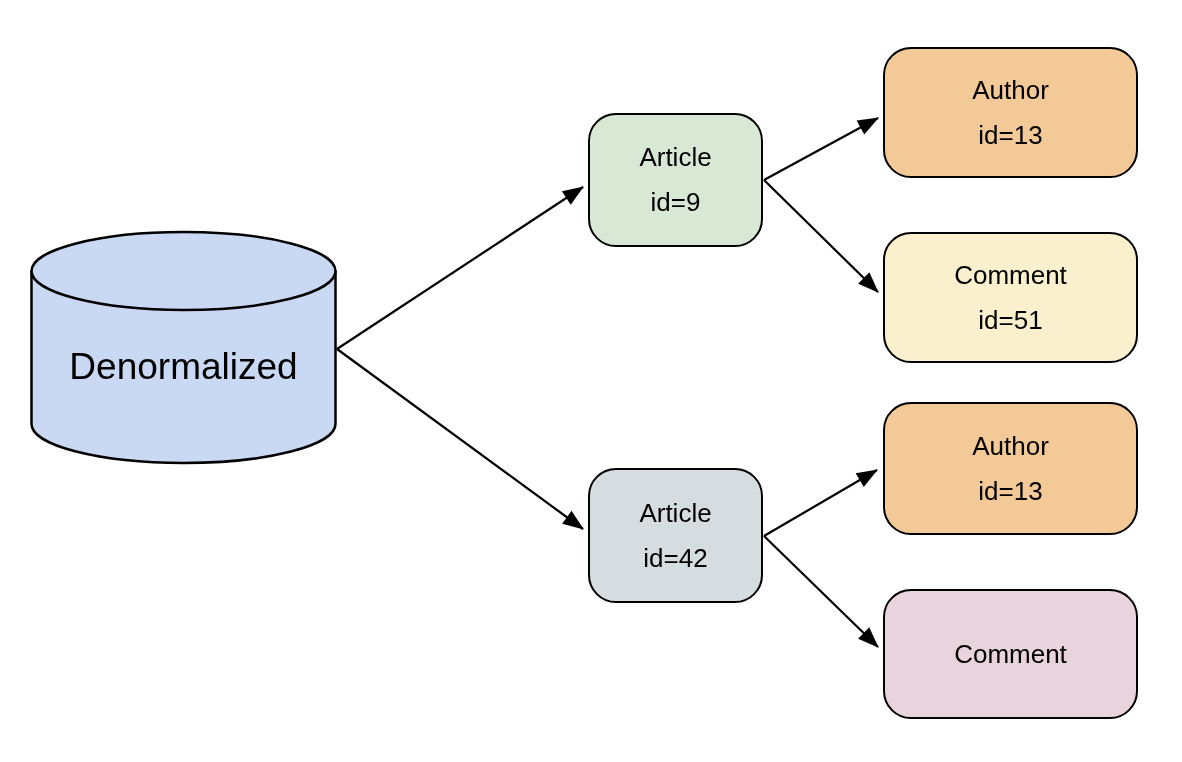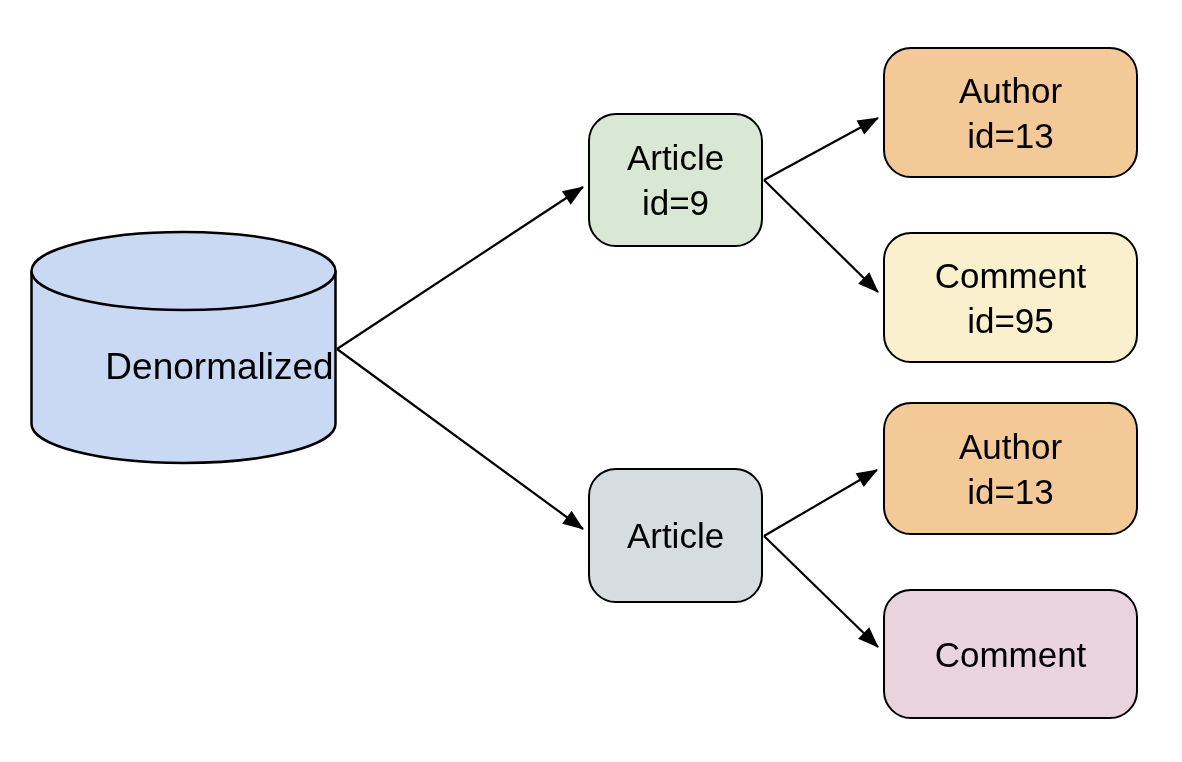--- a/index.html
+++ b/index.html
@@ -25,21 +25,21 @@
   .node {
     position: absolute;
     box-sizing: border-box;
     border: 2.5px solid #000;
     border-radius: 28px;
     display: flex;
     flex-direction: column;
     align-items: center;
     justify-content: center;
     text-align: center;
-    font-size: 35px;
+    font-size: 26px;
     line-height: 45px;
   }
   .node-article-3  { left: 588px; top: 113px; width: 175px; height: 134px; }
   .node-article-42 { left: 588px; top: 468px; width: 175px; height: 135px; }
   .node-author-13-top    { left: 883px; top: 47px;  width: 255px; height: 131px; }
   .node-comment-51       { left: 883px; top: 232px; width: 255px; height: 131px; }
   .node-author-13-bottom { left: 883px; top: 402px; width: 255px; height: 133px; }
   .node-comment-32       { left: 883px; top: 589px; width: 255px; height: 130px; }
   .cache-label {
     position: absolute;
@@ -47,21 +47,20 @@
     top: 271px;
     width: 307px;
     height: 192px;
     display: flex;
     flex-direction: column;
     align-items: center;
     justify-content: center;
     text-align: center;
     font-size: 37px;
     line-height: 48px;
-    margin-left: 36px;
   }
 </style>
 </head>
 <body>
 
 <div class="canvas" style="background-color: rgb(255, 255, 255);">
 
   <svg class="edges-layer" viewBox="0 0 1182 762" xmlns="http://www.w3.org/2000/svg">
     <defs>
       <marker id="arrowhead" markerUnits="userSpaceOnUse" markerWidth="24" markerHeight="18" refX="21" refY="9" orient="auto">
@@ -88,30 +87,31 @@
     <span>Denormalized</span>
   </div>
 
   <div class="node node-article-3" style="background-color: rgb(217, 232, 212);">
     <span>Article</span>
     <span>id=9</span>
   </div>
 
   <div class="node node-article-42" style="background-color: rgb(213, 221, 225);">
     <span>Article</span>
+    <span>id=42</span>
   </div>
 
   <div class="node node-author-13-top" style="background-color: rgb(243, 201, 152);">
     <span>Author</span>
     <span>id=13</span>
   </div>
 
   <div class="node node-comment-51" style="background-color: rgb(250, 240, 205);">
     <span>Comment</span>
-    <span>id=95</span>
+    <span>id=51</span>
   </div>
 
   <div class="node node-author-13-bottom" style="background-color: rgb(243, 201, 152);">
     <span>Author</span>
     <span>id=13</span>
   </div>
 
   <div class="node node-comment-32" style="background-color: rgb(233, 212, 221);">
     <span>Comment</span>
   </div>

